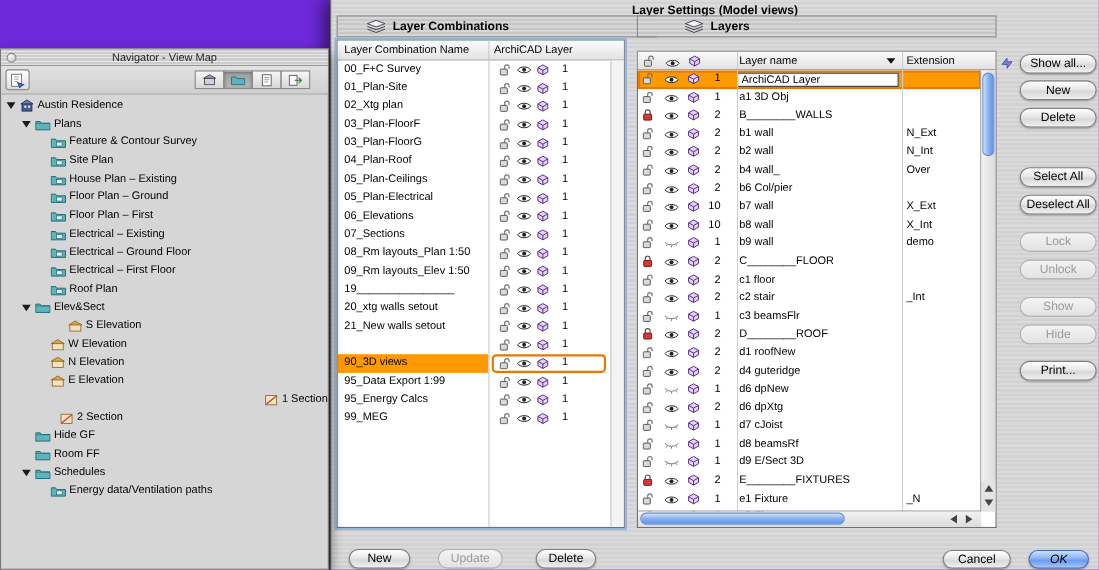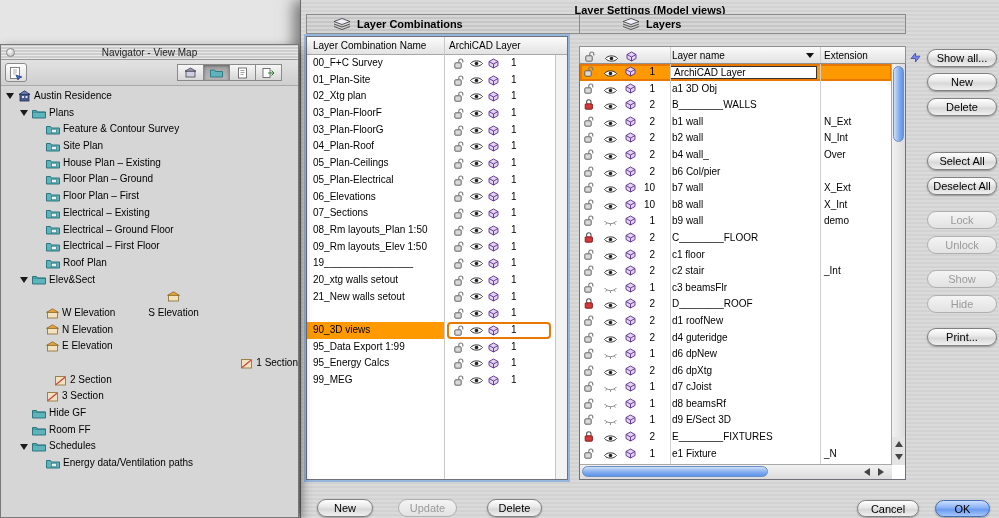--- a/index.html
+++ b/index.html
@@ -1,17 +1,17 @@
 <!DOCTYPE html>
 <html style="--sel: #FF9900; --selb: #E87800;"><head>
 <meta charset="utf-8">
 <style>
   * { box-sizing: border-box; margin: 0; padding: 0; }
   body { font-family: "Liberation Sans", sans-serif; background: #2e2e2e; }
-  .screen { position: relative; width: 999px; height: 518px; overflow: hidden; background: #e5e5e5; }
+  .screen { position: relative; width: 999px; height: 518px; overflow: hidden; background: #6d28d9; }
 
   
   .dialog { position: absolute; left: 300px; top: 0; width: 699px; height: 518px;
     background: repeating-linear-gradient(0deg,#dadada 0 2px,#d2d2d2 2px 4px);
     border-left: 1px solid #6a6a6a; box-shadow: -6px 0 14px rgba(0,0,0,.5); }
   .dlg-title { position: absolute; top: 3px; left: 0; right: 0; text-align: center;
     font: bold 11px/14px "Liberation Sans", sans-serif; color: #000; }
 
   .phdr { position: absolute; height: 20px; display: flex; align-items: center; gap: 6px;
     background: repeating-linear-gradient(0deg,#d6d6d6 0 2px,#c6c6c6 2px 4px);
@@ -91,21 +91,21 @@
 
   
   .sbtn { left: 626px; width: 70px; }
   .b-showall { top: 49px; } .b-new { top: 73px; } .b-del { top: 98px; }
   .b-selall { top: 152px; } .b-desel { top: 177px; }
   .b-lock { top: 211px; } .b-unlock { top: 236px; }
   .b-show { top: 270px; } .b-hide { top: 295px; }
   .b-print { top: 328px; }
   .showall-ic { position: absolute; left: 608px; top: 51px; }
   .b-cancel { left: 556px; top: 500px; width: 62px; height: 17px; }
-  .b-ok { left: 634px; top: 500px; width: 55px; height: 17px; }
+  .b-ok { left: 634px; top: 500px; width: 55px; height: 17px; font-style: italic; }
 
   
   .navigator { position: absolute; left: 0; top: 44px; width: 299px; height: 474px;
     background: #d6d6d6; border: 1px solid #787878; box-shadow: 3px 4px 10px rgba(0,0,0,.45); }
   .nav-title { position: relative; height: 15px;
     background: repeating-linear-gradient(0deg,#e9e9e9 0 1px,#cdcdcd 1px 3px);
     border-bottom: 1px solid #979797; text-align: center;
     font: 10px/15px "Liberation Sans", sans-serif; color: #222; }
   .closebtn { position: absolute; left: 5px; top: 3px; width: 9px; height: 9px; border-radius: 50%;
     background: radial-gradient(circle at 35% 30%, #fdfdfd, #b5b5b5); border: 1px solid #8a8a8a; }
@@ -1436,21 +1436,21 @@
         <div class="trow" style="padding-left: 18px;">
           <span class="twist"></span>
           <span class="ic">
             <svg width="14" height="11" viewBox="0 0 14 11">
               <path d="M0.5 2.5h4l1 1.5h8v6h-13z" fill="#5FB4BC" stroke="#1f6e76" stroke-width="0.9"></path>
               <path d="M0.5 4.2h13" stroke="#1f6e76" stroke-width="0.6"></path>
             </svg>
           </span>
           <span>Elev&amp;Sect</span>
         </div>
-        <div class="trow" style="padding-left: 48px; flex-direction: column;">
+        <div class="trow" style="padding-left: 48px;">
           <span class="twist-sp"></span>
           <span class="ic">
             <svg width="13" height="11" viewBox="0 0 13 11">
               <rect x="1.5" y="4" width="10" height="6" fill="#f2e2c0" stroke="#8a6b2a" stroke-width="0.8"></rect>
               <path d="M0.5 4.4L6.5 0.8 12.5 4.4z" fill="#e8a33c" stroke="#8a6b2a" stroke-width="0.8"></path>
             </svg>
           </span>
           <span>S Elevation</span>
         </div>
         <div class="trow" style="padding-left: 32px;">
@@ -1496,30 +1496,20 @@
         <div class="trow" style="padding-left: 40px; align-items: center;">
           <span class="twist-sp"></span>
           <span class="ic">
             <svg width="13" height="11" viewBox="0 0 13 11">
               <rect x="1.5" y="1.6" width="10" height="8.4" fill="#f2e2c0" stroke="#8a6b2a" stroke-width="0.8"></rect>
               <path d="M2 9.5L11 2.2" stroke="#c84040" stroke-width="1.2"></path>
             </svg>
           </span>
           <span>2 Section</span>
         </div>
-        <div class="trow" style="padding-left: 32px;">
-          <span class="twist-sp"></span>
-          <span class="ic">
-            <svg width="13" height="11" viewBox="0 0 13 11">
-              <rect x="1.5" y="1.6" width="10" height="8.4" fill="#f2e2c0" stroke="#8a6b2a" stroke-width="0.8"></rect>
-              <path d="M2 9.5L11 2.2" stroke="#c84040" stroke-width="1.2"></path>
-            </svg>
-          </span>
-          <span>3 Section</span>
-        </div>
         <div class="trow" style="padding-left: 18px;">
           <span class="twist-sp"></span>
           <span class="ic">
             <svg width="14" height="11" viewBox="0 0 14 11">
               <path d="M0.5 2.5h4l1 1.5h8v6h-13z" fill="#5FB4BC" stroke="#1f6e76" stroke-width="0.9"></path>
               <path d="M0.5 4.2h13" stroke="#1f6e76" stroke-width="0.6"></path>
             </svg>
           </span>
           <span>Hide GF</span>
         </div>

